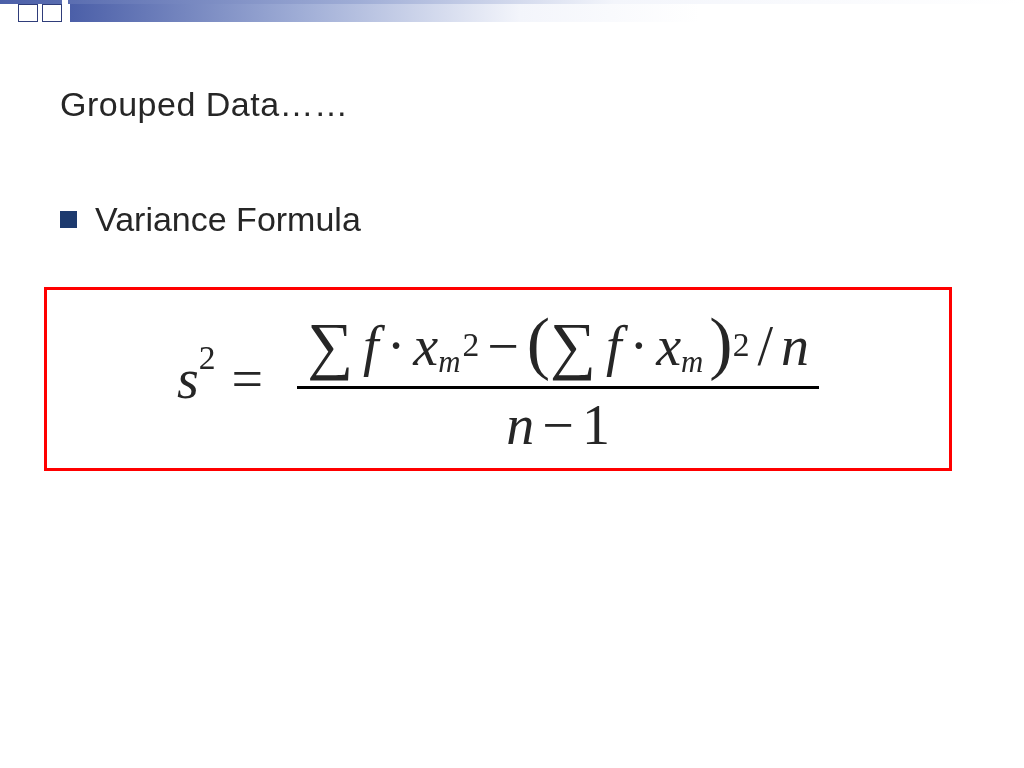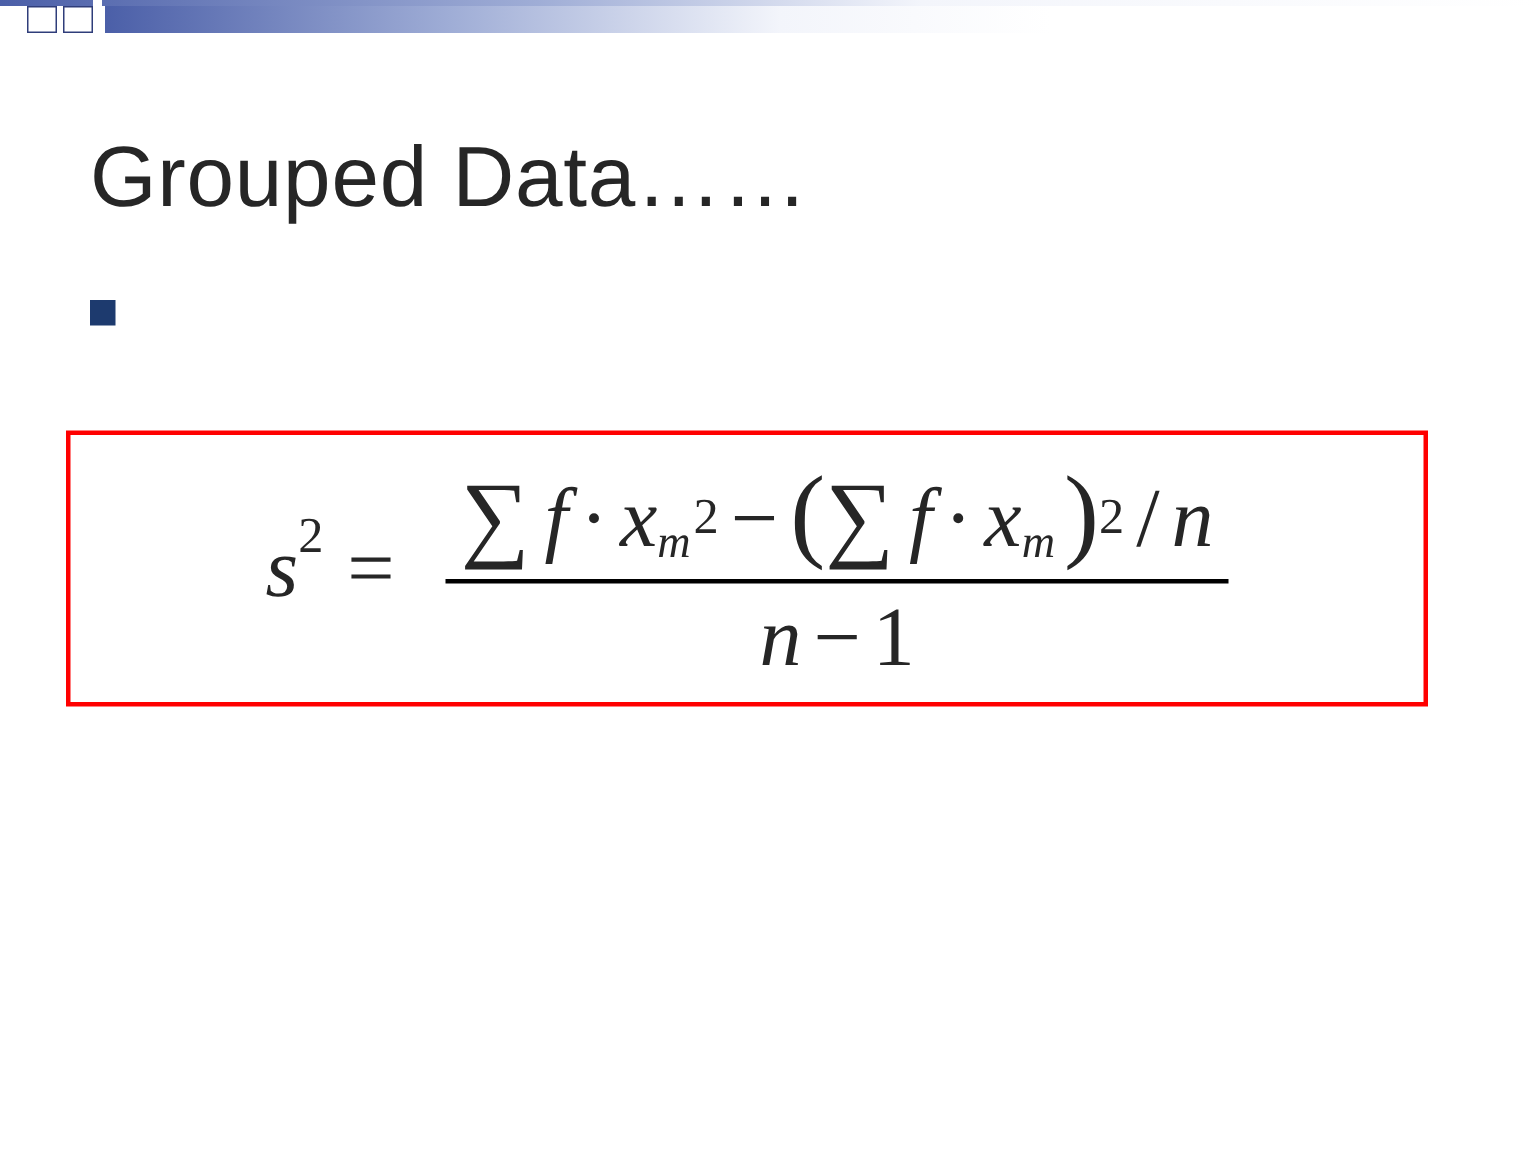--- a/index.html
+++ b/index.html
@@ -47,21 +47,21 @@
     position: absolute;
     top: -4px; left: 62px;
     width: 6px; height: 22px;
     background: #fff;
   }
 
   .title {
     position: absolute;
     top: 85px;
     left: 60px;
-    font-size: 57px;
+    font-size: 34px;
     font-weight: 400;
     letter-spacing: 0.5px;
   }
 
   .bullet-line {
     position: absolute;
     top: 200px;
     left: 60px;
     display: flex;
     align-items: center;
@@ -159,20 +159,21 @@
   <div class="topbar-row2">
     <div class="sq a"></div>
     <div class="sq b"></div>
   </div>
 </div>
 
 <div class="title">Grouped Data……</div>
 
 <div class="bullet-line">
   <div class="bullet-sq"></div>
+  <div class="bullet-text">Variance Formula</div>
 </div>
 
 <div class="formula-box">
   <div class="eq">
     <span class="lhs">
       <span>s</span>
       <span class="sup">2</span>
     </span>
     <span class="op" style="margin:0 16px;">=</span>
     <span class="frac">

